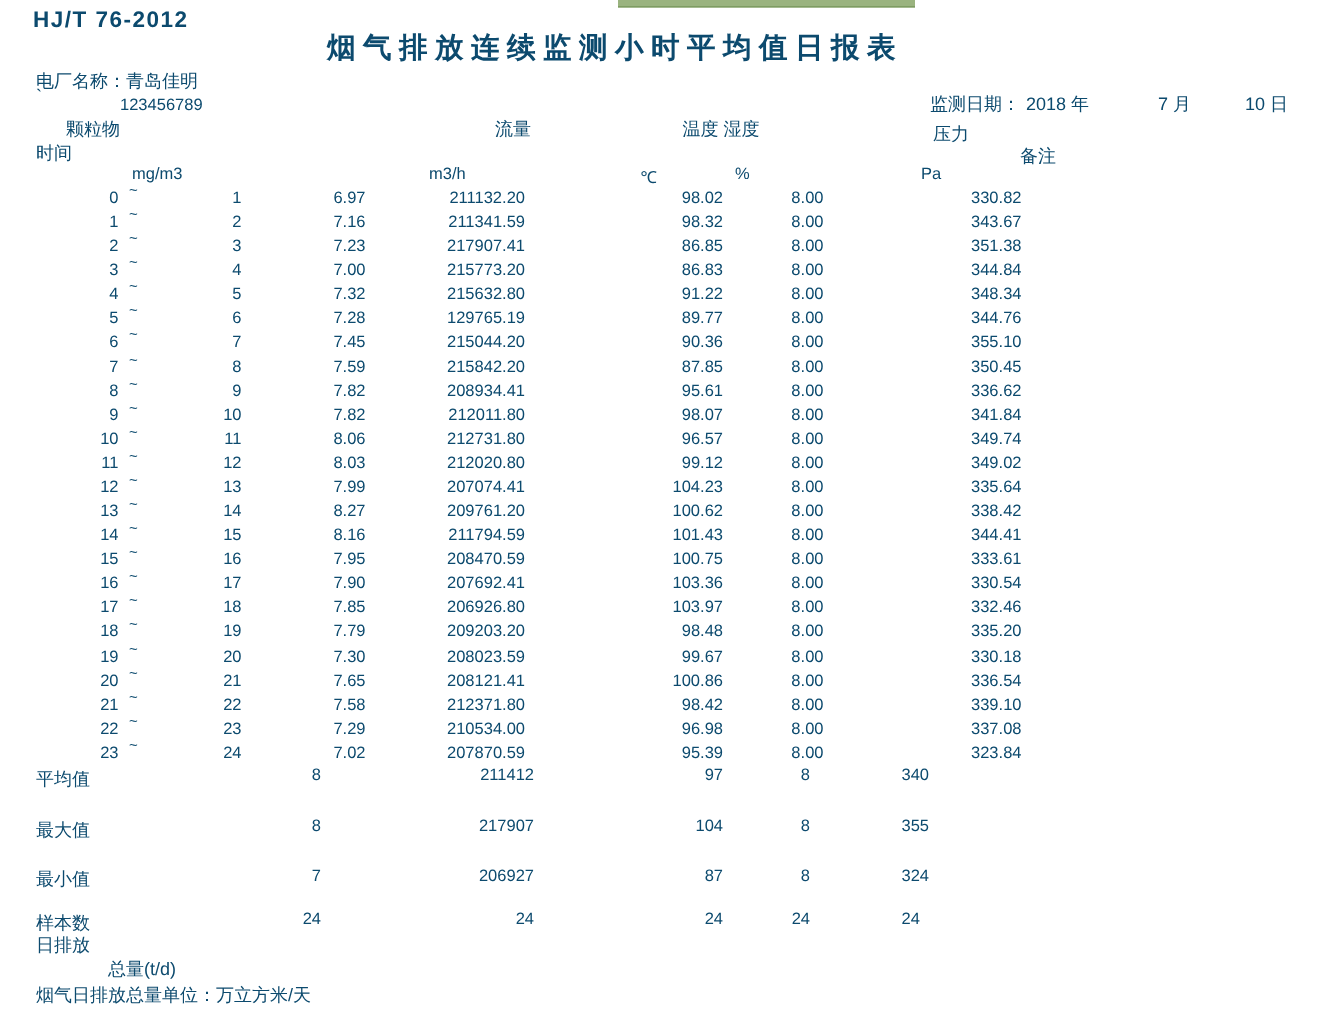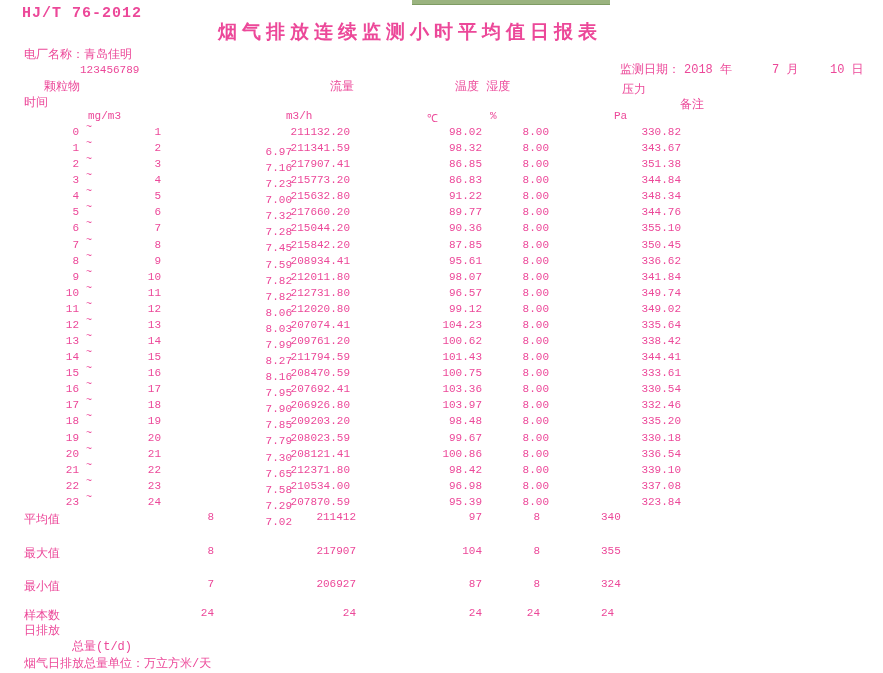--- a/index.html
+++ b/index.html
@@ -1,34 +1,34 @@
 <!DOCTYPE html>
 <html><head>
 <meta charset="utf-8">
 <style>
   html,body { margin:0; padding:0; background:#fff; }
   .page {
     position:relative; width:883px; height:673px; background:#ffffff;
-    overflow:hidden; color:#ec4899;
-    font-family:Liberation Mono, monospace;
+    overflow:hidden; color:#0c4a6e;
+    font-family:Liberation Sans, sans-serif;
   }
   .abs { position:absolute; white-space:nowrap; }
   .std { font-size:15px; font-weight:bold; letter-spacing:1px; }
   .title { font-size:19px; font-weight:bold; letter-spacing:5px; }
   .lbl { font-size:12px; }
   .unit { font-size:11px; }
   .accent { height:4px; border-bottom:1px solid #7e9c63; }
 
   .rows { position:absolute; left:0; top:126px; width:883px; }
   .hrow { position:absolute; left:0; width:883px; height:16px; font-size:11px; }
   .hrow span { position:absolute; white-space:nowrap; }
   .c1  { left:0;    width:79px;  text-align:right; }
   .ctil{ left:86px; top:-4px; font-size:10px; }
   .c2  { left:100px; width:61px;  text-align:right; }
-  .c3  { left:206px; width:86px;  text-align:right;margin-top:20px; }
+  .c3  { left:190px; width:86px;  text-align:center; }
   .c4  { left:244px; width:106px; text-align:right; }
   .c5  { left:396px; width:86px;  text-align:right; }
   .c6  { left:495px; width:54px;  text-align:right; }
   .c7  { left:595px; width:86px;  text-align:right; }
 
   .srow { position:absolute; left:0; width:883px; height:16px; }
   .srow span { position:absolute; white-space:nowrap; font-size:11px; }
   .slbl { left:24px; font-size:12px !important; }
   .s1 { left:140px; width:74px;  text-align:right; }
   .s2 { left:256px; width:100px; text-align:right; }
@@ -118,21 +118,21 @@
       <span class="c4">215632.80</span>
       <span class="c5">91.22</span>
       <span class="c6">8.00</span>
       <span class="c7">348.34</span>
     </div>
       <div class="hrow" style="top: 80.4px;">
       <span class="c1">5</span>
       <span class="ctil">~</span>
       <span class="c2">6</span>
       <span class="c3">7.28</span>
-      <span class="c4">217660.20</span>
+      <span class="c4">129765.19</span>
       <span class="c5">89.77</span>
       <span class="c6">8.00</span>
       <span class="c7">344.76</span>
     </div>
       <div class="hrow" style="top: 96.48px;">
       <span class="c1">6</span>
       <span class="ctil">~</span>
       <span class="c2">7</span>
       <span class="c3">7.45</span>
       <span class="c4">215044.20</span>

